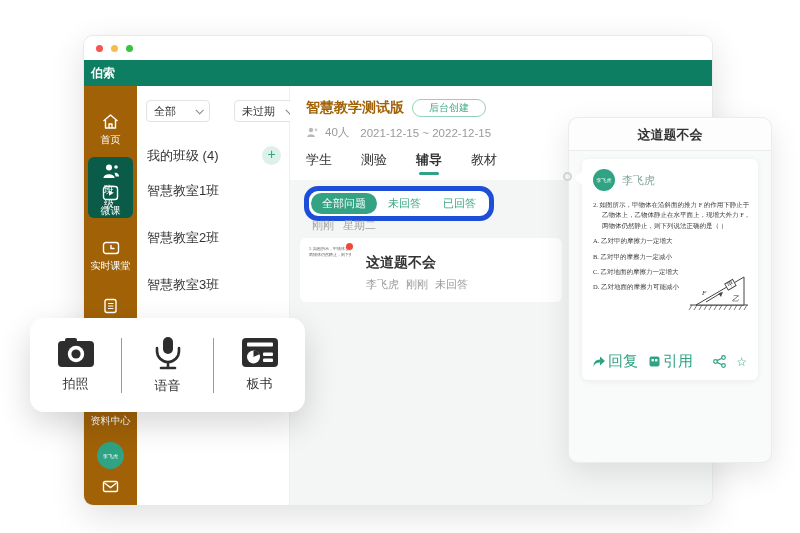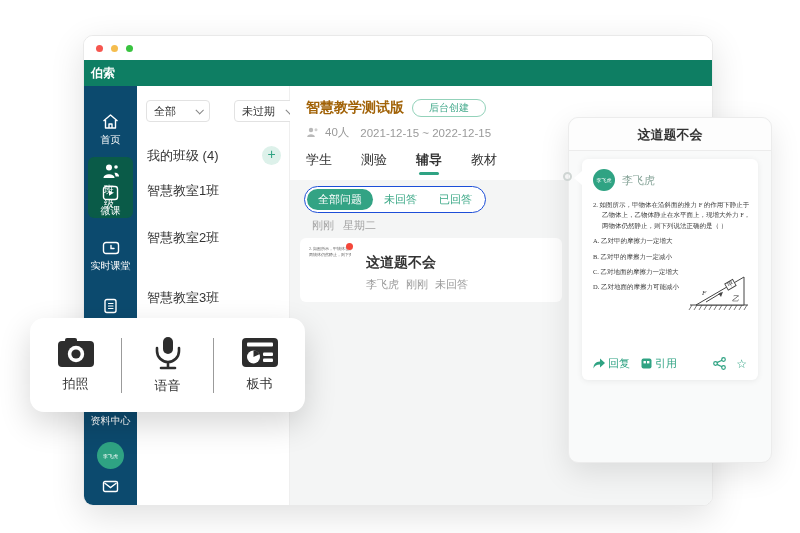--- a/index.html
+++ b/index.html
@@ -11,21 +11,21 @@
     box-shadow:0 10px 34px rgba(0,0,0,.12); overflow:hidden; }
   .titlebar { height:24px; background:#fff; display:flex; align-items:center; padding-left:12px; }
   .dots { display:flex; gap:8px; }
   .dot { width:7px; height:7px; border-radius:50%; }
   .dot.r { background:#f6564f; } .dot.y { background:#f5bd4e; } .dot.g { background:#39c340; }
   .appbar { height:26px; background:#0e7e63; color:#fff; font-size:12px; font-weight:bold;
     display:flex; align-items:center; padding-left:7px;text-align:center; }
   .win-body { display:flex; height:421px; }
 
   
-  .sidebar { position:relative; width:53px; background:#0c4a6e; flex:none; }
+  .sidebar { position:relative; width:53px; background:#a16207; flex:none; }
   .nav-item { position:absolute; left:0; width:100%; display:flex; flex-direction:column;
     align-items:center; gap:3px; color:#fff; font-size:10px; cursor:pointer; }
   .nav-item svg { display:block; }
   .nav-item.active-blk { left:4px; width:45px; border-radius:6px; background:#0a5b48; padding:6px 16px 7px; }
   .side-avatar { position:absolute; left:13px; top:356px; width:27px; height:27px; border-radius:50%;
     background:#2fa383; color:#fff; font-size:5px; display:flex; align-items:center; justify-content:center; }
   .side-mail { position:absolute; left:0; top:394px; width:100%; display:flex; justify-content:center; }
 
   
   .class-panel { position:relative; width:153px; background:#fff; border-right:1px solid #efefef; flex:none; }
@@ -48,21 +48,21 @@
   .course-title { font-size:14px; font-weight:bold; color:#a16207; }
   .badge { font-size:10px; color:#43a98b; border:1px solid #93d2ba; border-radius:9px; padding:1px 16px; background:#fff; }
   .meta-row { display:flex; align-items:center; gap:6px; margin-top:8px; font-size:11.5px; color:#9a9a9a; }
   .tabs { display:flex; gap:29px; margin-top:11px; font-size:13px; color:#333; }
   .tab { position:relative; padding-bottom:9px; cursor:pointer; }
   .tab.active { font-weight:bold; }
   .tab.active::after { content:""; position:absolute; left:50%; transform:translateX(-50%);
     bottom:3px; width:20px; height:3px; border-radius:2px; background:#2fa383; }
 
   .pillbar { position:absolute; left:14px; top:100px; display:inline-flex; align-items:center;
-    border:1px solid #1d4ed8; border-radius:14px; background:#fff; padding:2px; }
+    border:5px solid #1d4ed8; border-radius:14px; background:#fff; padding:2px; }
   .pill { font-size:11px; color:#3aa886; padding:3px 11px; border-radius:11px; cursor:pointer; white-space:nowrap; }
   .pill.active { background:#33a384; color:#fff; }
 
   .timeline { position:absolute; left:22px; top:132px; display:flex; gap:9px; font-size:11px; color:#a3a3a3; }
 
   .q-card { position:absolute; left:10px; top:152px; width:262px; height:64px; background:#fff; border-radius:6px; cursor:pointer; }
   .q-thumb { position:absolute; left:9px; top:8px; width:42px; height:26px; overflow:hidden; }
   .q-thumb .tline { font-size:4px; color:#666; white-space:nowrap; line-height:1.6; font-family:"Liberation Serif",serif; }
   .q-dot { position:absolute; left:46px; top:5px; width:7px; height:7px; border-radius:50%; background:#f4473a; }
   .q-title { position:absolute; left:66px; top:16px; font-size:14px; font-weight:bold; color:#333; }
@@ -86,21 +86,21 @@
   .q-avatar { width:22px; height:22px; border-radius:50%; background:#2fa383; color:#fff; font-size:5px;
     display:flex; align-items:center; justify-content:center; flex:none; }
   .author-name { font-size:11px; color:#84a296; }
   .question { margin-top:9px; font-family:"Liberation Serif",serif; font-size:6.5px; color:#3a3a3a; line-height:1.6; }
   .question .stem div { padding-left:9px; white-space:nowrap; }
   .question .stem div:first-child { padding-left:0; }
   .options { margin-top:5px; }
   .options div { margin-bottom:5px; white-space:nowrap; }
   .diagram { position:absolute; right:8px; top:112px; }
   .bubble-footer { position:absolute; left:11px; right:11px; bottom:9px; display:flex; align-items:center; }
-  .bf-action { display:flex; align-items:center; gap:3px; color:#2fa383; font-size:11px; cursor:pointer; margin-right:11px; }
+  .bf-action { display:flex; align-items:center; gap:3px; color:#2fa383; font-size:15px; cursor:pointer; margin-right:11px; }
   .bf-right { margin-left:auto; display:flex; align-items:center; gap:10px; }
   .star-glyph { color:#2fa383; font-size:12px; cursor:pointer; }
 
   
   .toolbar { position:absolute; left:30px; top:318px; width:275px; height:94px; background:#fff;
     border-radius:14px; box-shadow:0 12px 32px rgba(0,0,0,.16); display:flex; align-items:center; z-index:40; }
   .tool-item { flex:1; display:flex; flex-direction:column; align-items:center; gap:7px; cursor:pointer; }
   .tool-label { font-size:13px; color:#333; }
   .tool-div { width:1px; height:55px; background:#9b9b9b; flex:none; }
 </style>
@@ -191,21 +191,21 @@
           <span>未过期</span>
           <span class="chev"></span>
         </div>
       </div>
       <div class="group-row">
         <span class="group-title">我的班级 (4)</span>
         <span class="add-btn">+</span>
       </div>
       <div class="class-item" style="top:96px">智慧教室1班</div>
       <div class="class-item" style="top:143px">智慧教室2班</div>
-      <div class="class-item" style="top:203px">智慧教室3班</div>
+      <div class="class-item" style="top:190px">智慧教室3班</div>
     </div>
 
     <div class="main">
       <div class="main-header">
         <div class="course-row">
           <span class="course-title">智慧教学测试版</span>
           <span class="badge">后台创建</span>
         </div>
         <div class="meta-row">
           <svg width="13" height="11" viewBox="0 0 13 11">

